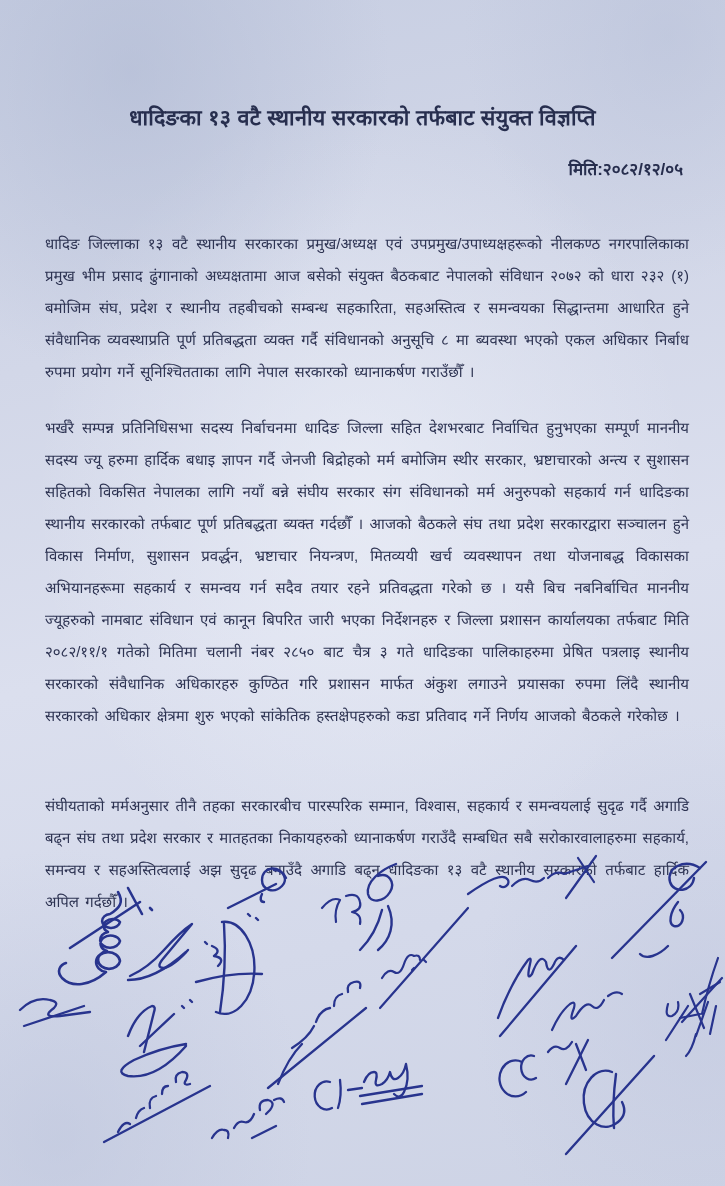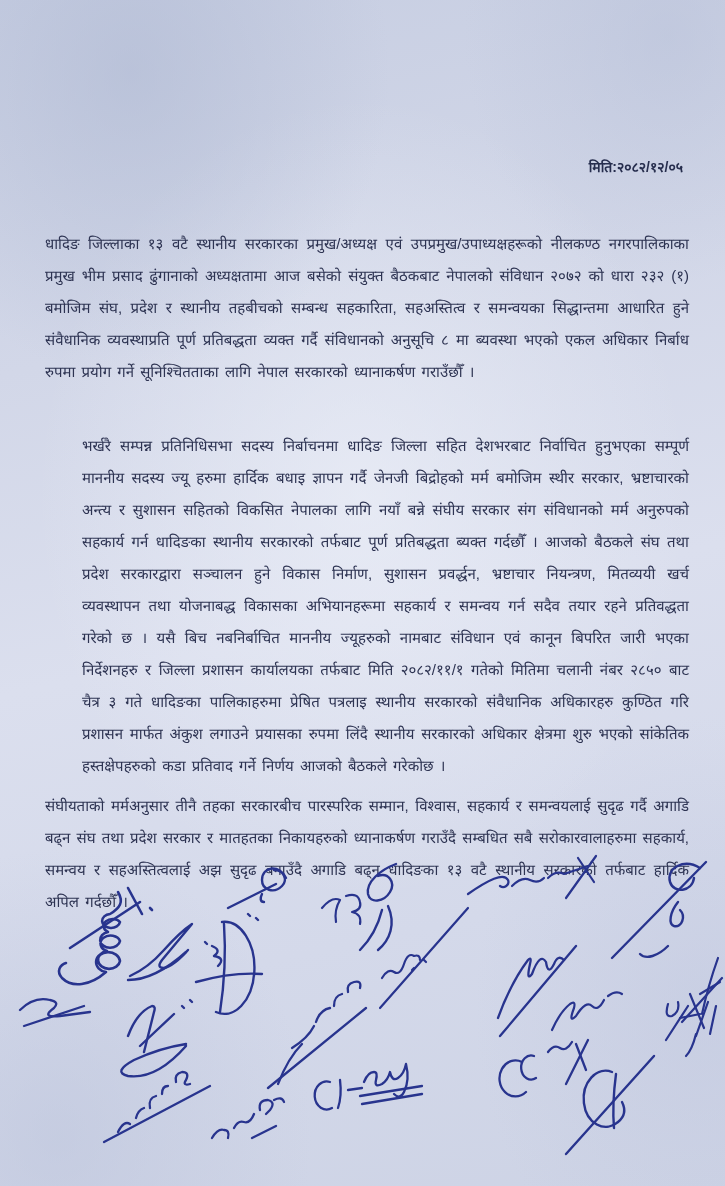--- a/index.html
+++ b/index.html
@@ -31,56 +31,57 @@
     text-align: center;
     font-size: 21.5px;
     font-weight: bold;
     letter-spacing: 0.3px;
     color: #272e4e;
   }
   .doc-date {
     position: absolute;
     top: 157px;
     right: 42px;
-    font-size: 14px;
+    font-size: 17px;
     font-weight: bold;
     color: #272e4e;
   }
   .body-para {
     position: absolute;
     left: 45px;
     right: 36px;
     margin: 0;
     font-size: 15px;
     line-height: 32px;
     text-align: justify;
     word-spacing: 2px;
     color: #2d3352;
   }
   .para-1 { top: 228px; }
-  .para-2 { top: 430px; margin-left: 37px; }
+  .para-2 { top: 412px; }
   .para-3 { top: 790px; }
   .signatures {
     position: absolute;
     left: 0;
     top: 850px;
     width: 725px;
     height: 336px;
   }
   .signatures path {
     fill: none;
     stroke-linecap: round;
     stroke-linejoin: round;
   }
 </style>
 </head>
 <body>
 
 <div class="paper">
 
+  <div class="doc-title">धादिङका १३ वटै स्थानीय सरकारको तर्फबाट संयुक्त विज्ञप्ति</div>
 
   <div class="doc-date">मिति:२०८२/१२/०५</div>
 
   <p class="body-para para-1">धादिङ जिल्लाका १३ वटै स्थानीय सरकारका प्रमुख/अध्यक्ष एवं उपप्रमुख/उपाध्यक्षहरूको नीलकण्ठ नगरपालिकाका प्रमुख भीम प्रसाद ढुंगानाको अध्यक्षतामा आज बसेको संयुक्त बैठकबाट नेपालको संविधान २०७२ को धारा २३२ (१) बमोजिम संघ, प्रदेश र स्थानीय तहबीचको सम्बन्ध सहकारिता, सहअस्तित्व र समन्वयका सिद्धान्तमा आधारित हुने संवैधानिक व्यवस्थाप्रति पूर्ण प्रतिबद्धता व्यक्त गर्दै संविधानको अनुसूचि ८ मा ब्यवस्था भएको एकल अधिकार निर्बाध रुपमा प्रयोग गर्ने सूनिश्चितताका लागि नेपाल सरकारको ध्यानाकर्षण गराउँछौँ ।</p>
 
   <p class="body-para para-2">भर्खरै सम्पन्न प्रतिनिधिसभा सदस्य निर्बाचनमा धादिङ जिल्ला सहित देशभरबाट निर्वाचित हुनुभएका सम्पूर्ण माननीय सदस्य ज्यू हरुमा हार्दिक बधाइ ज्ञापन गर्दै जेनजी बिद्रोहको मर्म बमोजिम स्थीर सरकार, भ्रष्टाचारको अन्त्य र सुशासन सहितको विकसित नेपालका लागि नयाँ बन्ने संघीय सरकार संग संविधानको मर्म अनुरुपको सहकार्य गर्न धादिङका स्थानीय सरकारको तर्फबाट पूर्ण प्रतिबद्धता ब्यक्त गर्दछौँ । आजको बैठकले संघ तथा प्रदेश सरकारद्वारा सञ्चालन हुने विकास निर्माण, सुशासन प्रवर्द्धन, भ्रष्टाचार नियन्त्रण, मितव्ययी खर्च व्यवस्थापन तथा योजनाबद्ध विकासका अभियानहरूमा सहकार्य र समन्वय गर्न सदैव तयार रहने प्रतिवद्धता गरेको छ । यसै बिच नबनिर्बाचित माननीय ज्यूहरुको नामबाट संविधान एवं कानून बिपरित जारी भएका निर्देशनहरु र जिल्ला प्रशासन कार्यालयका तर्फबाट मिति २०८२/११/१ गतेको मितिमा चलानी नंबर २८५० बाट चैत्र ३ गते धादिङका पालिकाहरुमा प्रेषित पत्रलाइ स्थानीय सरकारको संवैधानिक अधिकारहरु कुण्ठित गरि प्रशासन मार्फत अंकुश लगाउने प्रयासका रुपमा लिंदै  स्थानीय सरकारको अधिकार क्षेत्रमा शुरु भएको सांकेतिक हस्तक्षेपहरुको कडा प्रतिवाद गर्ने निर्णय आजको बैठकले गरेकोछ ।</p>
 
   <p class="body-para para-3">संघीयताको मर्मअनुसार तीनै तहका सरकारबीच पारस्परिक सम्मान, विश्वास, सहकार्य र समन्वयलाई सुदृढ गर्दै अगाडि बढ्न संघ तथा प्रदेश सरकार र मातहतका निकायहरुको ध्यानाकर्षण गराउँदै सम्बधित सबै सरोकारवालाहरुमा सहकार्य, समन्वय र सहअस्तित्वलाई अझ सुदृढ बनाउँदै अगाडि बढ्न धादिङका १३ वटै स्थानीय सरकारको तर्फबाट हार्दिक  अपिल गर्दछौँ ।</p>
 
   <svg class="signatures" viewBox="0 0 725 336" xmlns="http://www.w3.org/2000/svg" stroke="#28348e">

